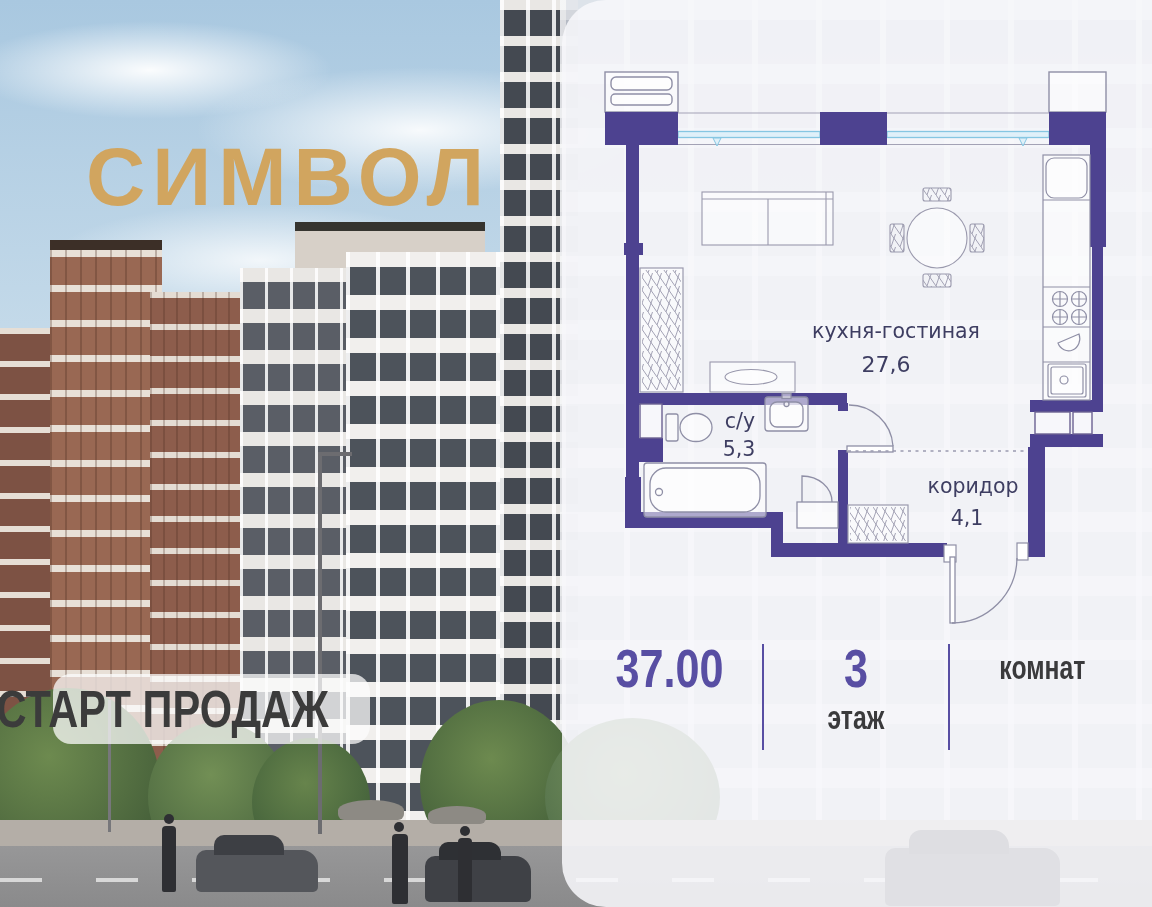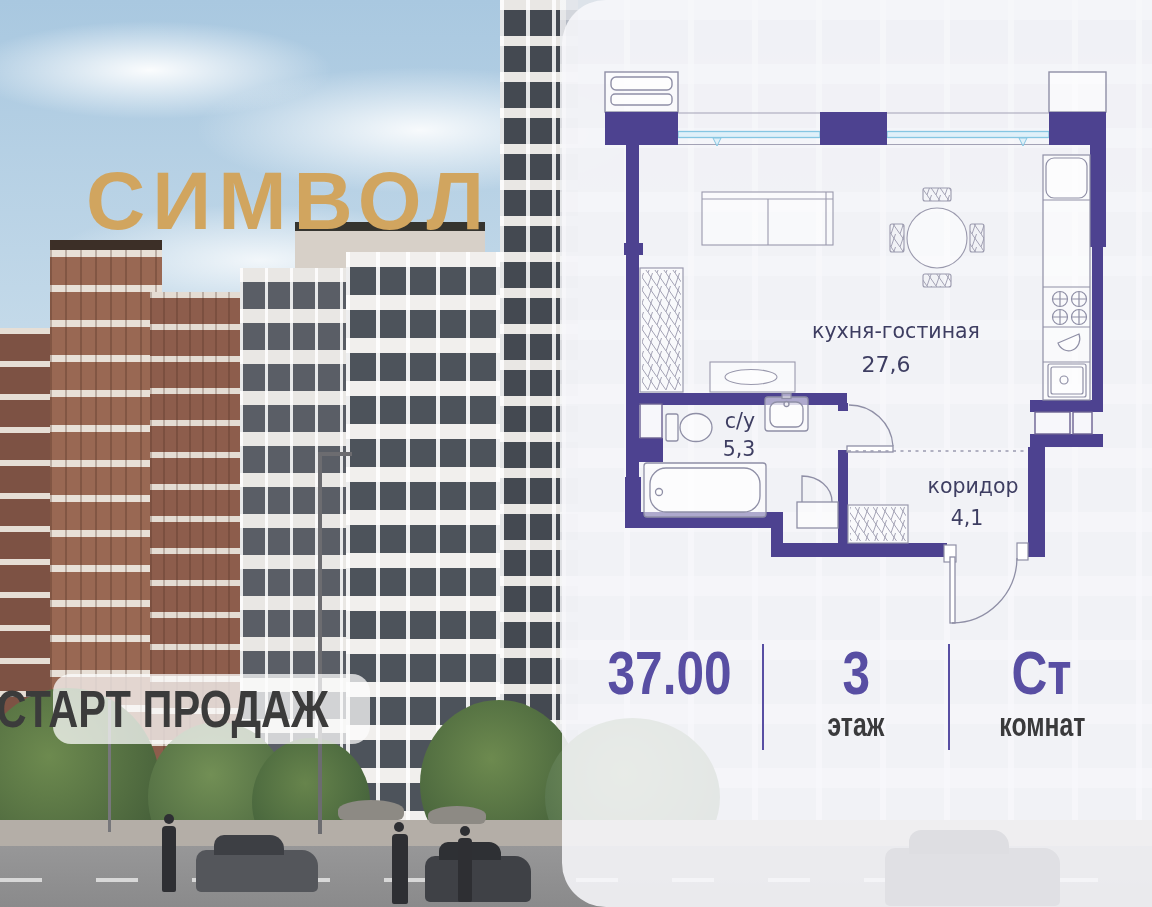--- a/index.html
+++ b/index.html
@@ -67,35 +67,35 @@
   .p1{left:162px;top:826px;width:14px;height:66px;}
   .p2{left:392px;top:834px;width:16px;height:70px;}
   .p3{left:458px;top:838px;width:14px;height:64px;}
   .pole1{left:318px;top:452px;width:4px;height:382px;background:#6c6c70;}
   .pole1::before{content:"";position:absolute;left:0;top:0;width:34px;height:4px;background:#6c6c70;}
   .pole2{left:108px;top:700px;width:3px;height:132px;background:#77777b;}
   .umb{background:#8d8a84;border-radius:50% 50% 6px 6px;}
   .u1{left:338px;top:800px;width:66px;height:20px;}
   .u2{left:428px;top:806px;width:58px;height:18px;}
   
-  .logo{left:86px;top:160px;width:400px;text-align:center;
+  .logo{left:86px;top:136px;width:400px;text-align:center;
     font-weight:700;font-size:82px;line-height:1;letter-spacing:7px;color:#d1a55f;}
   .badge{left:53px;top:674px;width:317px;height:70px;border-radius:18px;
     background:rgba(252,252,252,.74);display:flex;align-items:center;justify-content:flex-end;
     color:#3b3b3b;font-weight:700;font-size:52px;}
   .cond{display:inline-block;transform:scaleX(.8);transform-origin:center;white-space:nowrap;}
   .cond75{display:inline-block;transform:scaleX(.75);transform-origin:center;white-space:nowrap;}
   
   .panel{left:562px;top:0;width:590px;height:907px;border-radius:44px 0 0 44px;
     background:rgba(247,247,250,.88);}
   
   .stats{left:578px;top:644px;width:556px;height:106px;display:flex;}
   .stat{flex:1;display:flex;flex-direction:column;align-items:center;justify-content:flex-start;}
   .stat + .stat{border-left:2.5px solid #584ea3;}
-  .stat .val{font-weight:700;font-size:62px;line-height:.92;color:#584ea3;}
+  .stat .val{font-weight:700;font-size:54px;line-height:.92;color:#584ea3;}
   .stat .lab{margin-top:7px;font-weight:700;font-size:33px;line-height:1;color:#3a3a3c;}
   
   .plan{left:0;top:0;width:1152px;height:907px;}
   .plan text{font-family:"DejaVu Sans","Liberation Sans",sans-serif;fill:#3e3e62;}
 </style>
 </head>
 <body>
 
 <div class="card">
 
@@ -297,18 +297,17 @@
 
   <div class="abs stats">
     <div class="stat">
       <div class="val"><span class="cond">37.00</span></div>
     </div>
     <div class="stat">
       <div class="val"><span class="cond">3</span></div>
       <div class="lab"><span class="cond75">этаж</span></div>
     </div>
     <div class="stat">
-      <div class="val"><span class="cond">Ст</span></div>
       <div class="lab"><span class="cond75">комнат</span></div>
     </div>
   </div>
 
 </div>
 
 </body></html>

